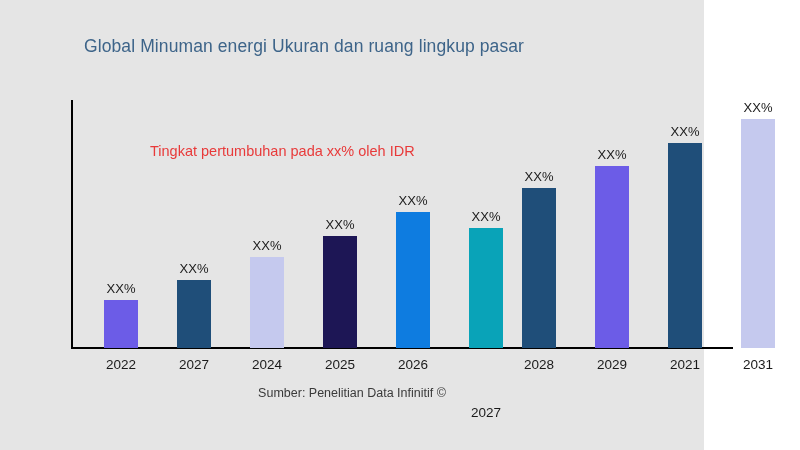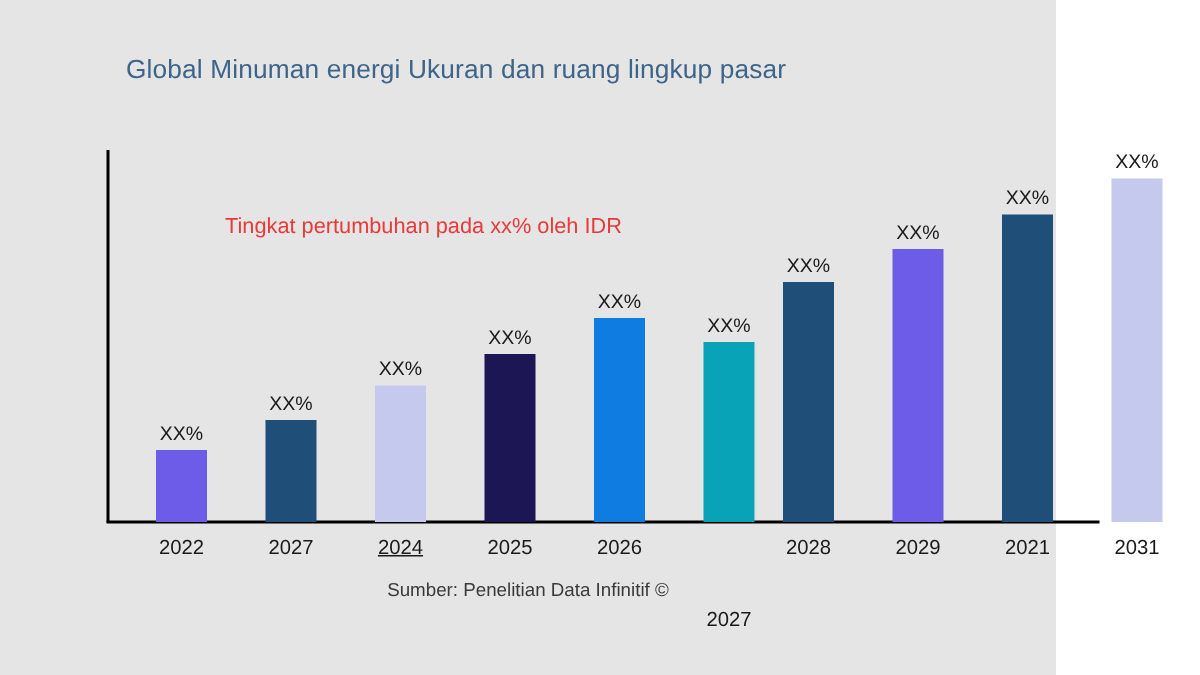--- a/index.html
+++ b/index.html
@@ -168,21 +168,21 @@
         <div class="bar-value-label" style="bottom: 233px;">XX%</div>
       </div>
     </div>
 
   <div id="source-note">Sumber: Penelitian Data Infinitif ©</div>
 
   <div id="growth-annotation">Tingkat pertumbuhan pada xx% oleh IDR</div>
 
 <div class="x-tick-label" style="left: 92px; width: 58px;">2022</div>
     <div class="x-tick-label" style="left: 165px; width: 58px;">2027</div>
-    <div class="x-tick-label" style="left: 238px; width: 58px; text-decoration: underline;">2024</div>
+    <div class="x-tick-label" style="left: 238px; width: 58px;">2024</div>
     <div class="x-tick-label" style="left: 311px; width: 58px;">2025</div>
     <div class="x-tick-label" style="left: 384px; width: 58px;">2026</div>
     <div class="x-tick-label" style="left: 457px; width: 58px; margin-top: 48px;">2027</div>
     <div class="x-tick-label" style="left: 510px; width: 58px;">2028</div>
     <div class="x-tick-label" style="left: 583px; width: 58px;">2029</div>
     <div class="x-tick-label" style="left: 656px; width: 58px;">2021</div>
     <div class="x-tick-label" style="left: 729px; width: 58px;">2031</div>
   </div>
 
 </body></html>

